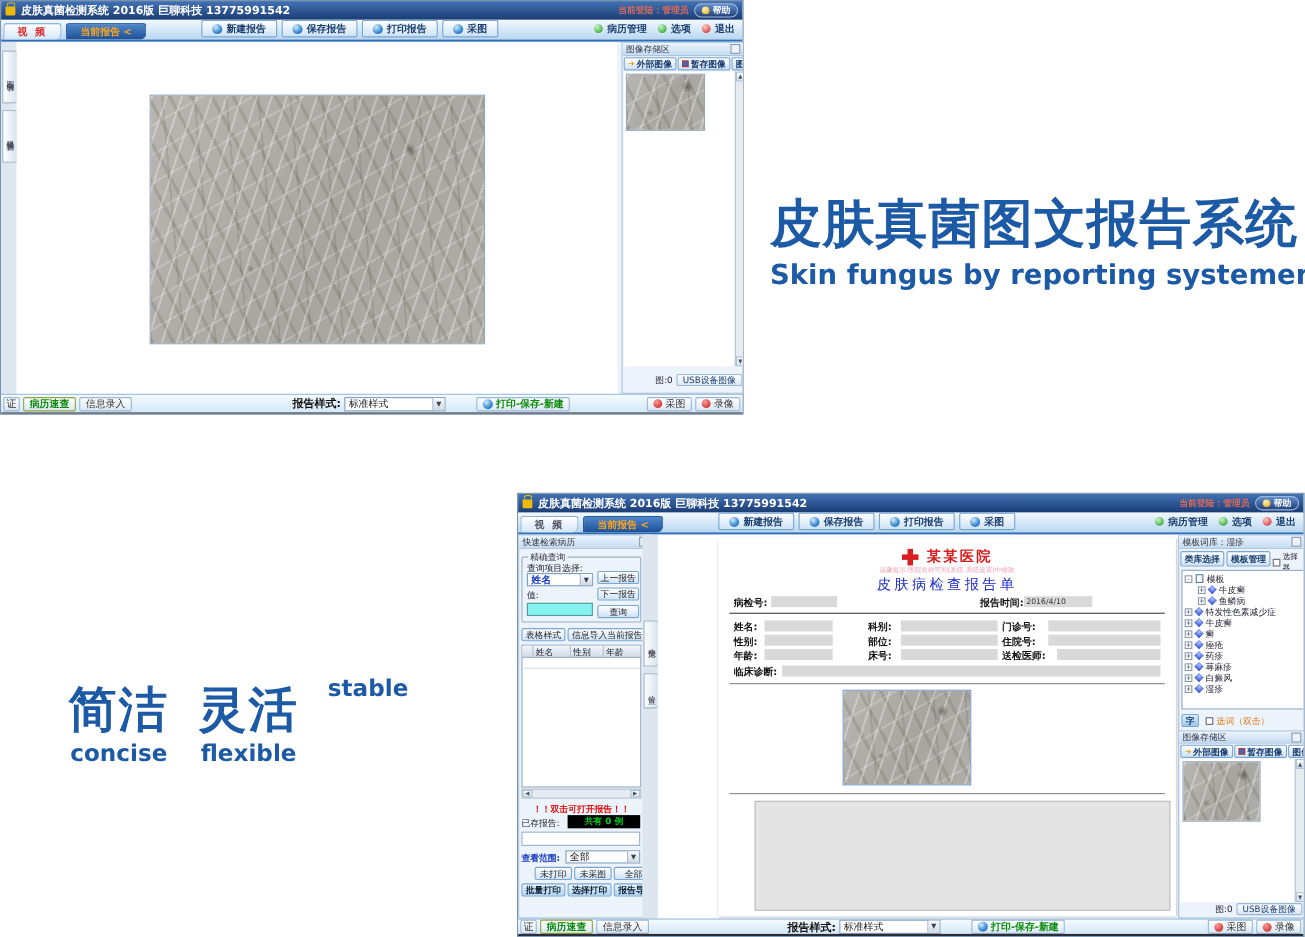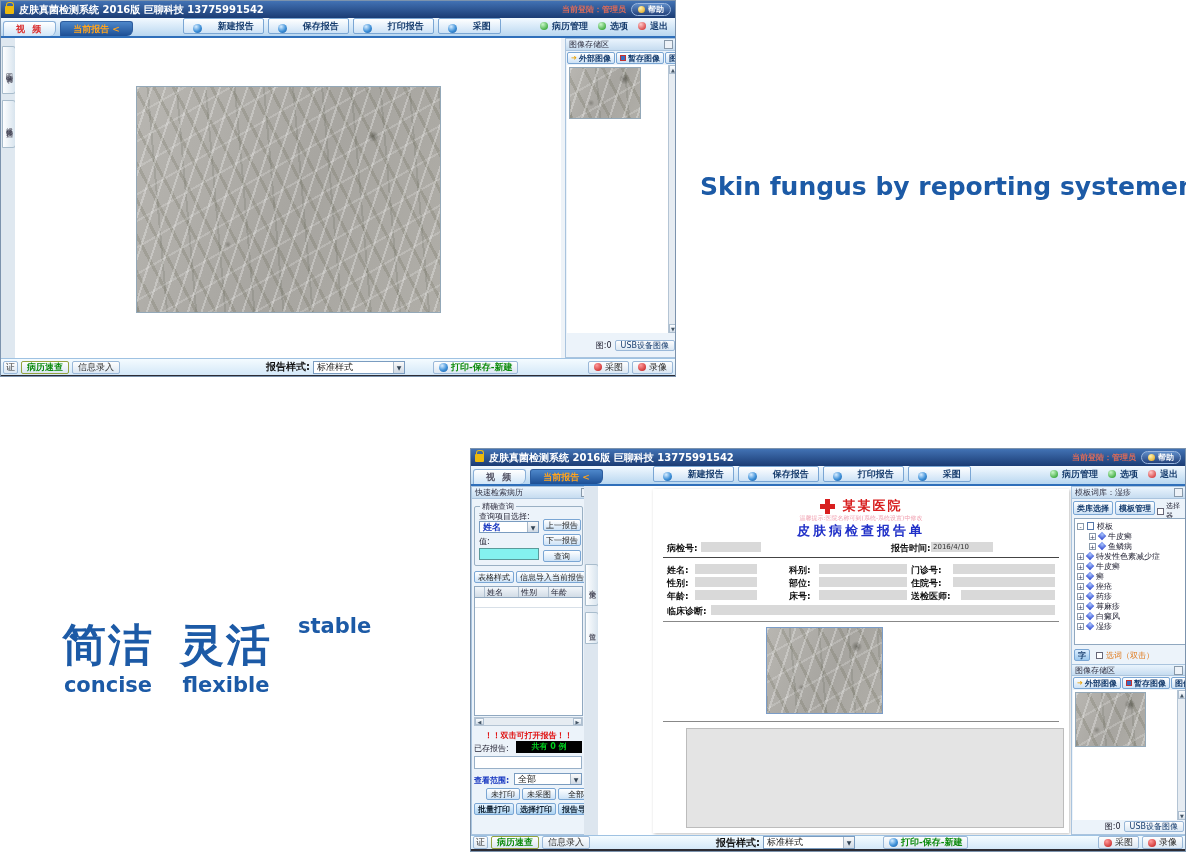--- a/index.html
+++ b/index.html
@@ -12,21 +12,21 @@
   .lock:before{content:"";position:absolute;top:-4px;left:1px;width:6px;height:4px;border:1px solid #ecb90c;border-bottom:none;border-radius:3px 3px 0 0}
   .login{margin-left:auto;color:#d86a5a;font-size:8px;font-weight:bold}
   .helpbtn{height:13px;padding:0 6px;background:linear-gradient(#5e8cc8,#24427c);border:1px solid #9ab6de;border-radius:7px;color:#fff;font-size:8px;display:flex;align-items:center;gap:3px}
   .helpdot{width:7px;height:7px;border-radius:50%;background:radial-gradient(circle at 35% 30%,#fff3b0,#e0a010);color:#203050;font-size:6px;line-height:7px;text-align:center}
   
   .toolbar{position:absolute;left:0;right:0;top:17px;height:20px;background:linear-gradient(#f2f9ff,#b9d7f0);border-bottom:2px solid #2f6fba;display:flex;align-items:flex-end;padding:0 2px;white-space:nowrap}
   .tab{height:15px;padding:0 12px;font-size:9px;font-weight:bold;border:1px solid #8ab0d8;border-bottom:none;border-radius:3px 3px 6px 0/3px 3px 6px 0;background:linear-gradient(#ffffff,#d2e6f8);display:flex;align-items:center;margin-right:4px;letter-spacing:2px}
   .tab.red{color:#d93030}
   .tab.gray{color:#556}
   .tab.dark{background:linear-gradient(#4d87ca,#1d4f95);color:#ffa41e;border-color:#2c5c9e;letter-spacing:0}
-  .tbtn{height:16px;margin:0 4px 2px 0;padding:0 9px;font-size:9px;font-weight:bold;color:#173d6e;background:linear-gradient(#ffffff,#cde2f6);border:1px solid #7aa6d4;border-radius:2px;display:flex;align-items:flex-end;gap:16px}
+  .tbtn{height:16px;margin:0 4px 2px 0;padding:0 9px;font-size:9px;font-weight:bold;color:#173d6e;background:linear-gradient(#ffffff,#cde2f6);border:1px solid #7aa6d4;border-radius:2px;display:flex;align-items:center;gap:4px}
   .globe{width:9px;height:9px;border-radius:50%;background:radial-gradient(circle at 35% 30%,#d6ecff,#3e90d8 55%,#15579f);flex:0 0 auto}
   .rmenu{display:flex;align-items:center;gap:4px;font-size:9px;font-weight:bold;color:#173d6e;padding:0 5px;height:16px;margin:0 0 2px}
   .dotg{width:8px;height:8px;border-radius:50%;background:radial-gradient(circle at 35% 30%,#c9f7c9,#159415)}
   .dotr{width:8px;height:8px;border-radius:50%;background:radial-gradient(circle at 35% 30%,#ffc9c9,#cc1d1d)}
   .spacer{flex:1 1 auto}
   
   .statusbar{position:absolute;left:0;right:0;background:linear-gradient(#f4fbff,#d4e8f8);border-top:1px solid #9fc2e2;display:flex;align-items:center;gap:3px;padding:0 2px;font-size:9px;white-space:nowrap}
   .sbtn{height:13px;padding:0 5px;font-size:9px;color:#333;background:linear-gradient(#fefefe,#dbe7f3);border:1px solid #9ab8d8;border-radius:2px;display:flex;align-items:center;gap:3px}
   .sbtn.green{color:#0b8a0b;font-weight:bold;border-color:#93a33f}
   .sbtn.psn{color:#0b8a0b;font-weight:bold}
@@ -190,20 +190,21 @@
       </div>
     <div class="sbtn">
         <span class="recdot"></span>
         <span>录像</span>
       </div>
   </div>
   <div class="darkstrip" style="top:374px;height:3px"></div>
 </div>
 
 <div class="abs" style="left:700px;top:172px;width:486px;color:#1c5aa6">
+  <div class="brand-cn">皮肤真菌图文报告系统</div>
   <div class="brand-en">Skin fungus by reporting systemem</div>
 </div>
 
 <div class="slogan abs" style="left:62px;top:616px;color:#1c5aa6">
   <div class="col">
     <span class="cn">简洁</span>
     <span class="en">concise</span>
   </div>
   <div class="col">
     <span class="cn">灵活</span>
@@ -323,21 +324,21 @@
 
   <div class="abs cyan" style="left:127px;top:37px;width:473px;height:349px">
     <div class="page" style="left:55px;top:3px;width:416px;height:344px">
       <div style="position:absolute;left:0;top:8px;width:100%;display:flex;justify-content:center;align-items:center;gap:8px">
         <span class="cross">
             <i></i>
           </span>
         <span style="font-size:13px;font-weight:bold;color:#d81f1f;letter-spacing:2px">某某医院</span>
       </div>
       <div style="position:absolute;left:0;top:25px;width:100%;text-align:center;font-size:6px;color:#f0a0b0">温馨提示:医院名称可到(系统-系统设置)中修改</div>
-      <div style="position:absolute;left:0;top:33px;width:100%;text-align:center;font-size:13px;font-weight:bold;color:#2030c8;letter-spacing:3px">皮肤病检查报告单</div>
+      <div style="position:absolute;left:0;top:33px;width:100%;text-align:center;font-size:13px;font-weight:normal;color:#2030c8;letter-spacing:3px">皮肤病检查报告单</div>
       <span class="plabel abs" style="left:14px;top:53px">病检号:</span>
       <div class="field abs" style="left:48px;top:53px;width:60px"></div>
       <span class="plabel abs" style="left:238px;top:53px">报告时间:</span>
       <div class="field abs" style="left:278px;top:53px;width:62px;font-size:7px;color:#333;line-height:10px;padding-left:2px">2016/4/10</div>
       <div class="hline" style="left:10px;top:68px;width:396px"></div>
 
       <span class="plabel abs" style="left:14px;top:75px">姓名:</span>
       <div class="field abs" style="left:42px;top:75px;width:62px"></div>
       <span class="plabel abs" style="left:136px;top:75px">科别:</span>
       <div class="field abs" style="left:166px;top:75px;width:88px"></div>

